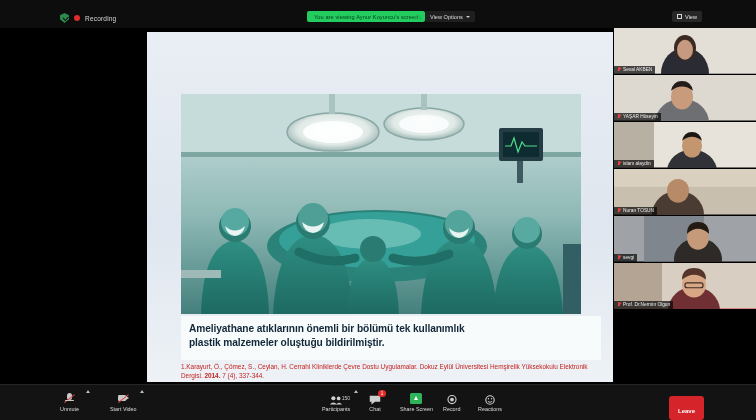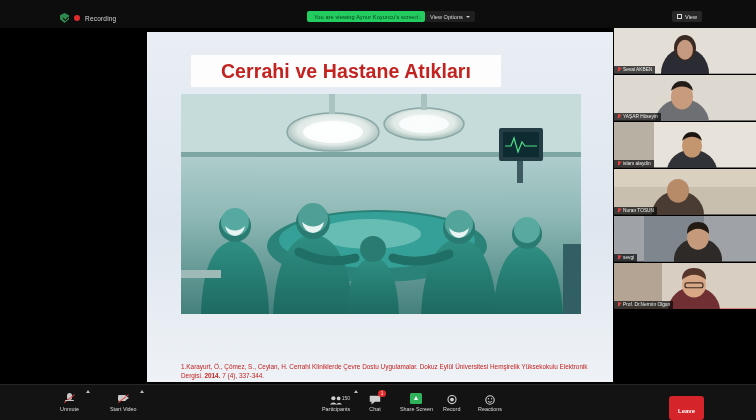--- a/index.html
+++ b/index.html
@@ -155,23 +155,20 @@
 
     <div class="view-btn">
       <i class="sq"></i>
       <span>View</span>
     </div>
   </div>
 
   <div class="stage">
     <div class="slide">
 
-      <div class="slide-title-wrap">
-        <div class="slide-title">Cerrahi ve Hastane Atıkları</div>
-      </div>
 
       <div class="photo">
         <svg viewBox="0 0 400 220" preserveAspectRatio="none">
           <defs>
             <linearGradient id="wall" x1="0" y1="0" x2="0" y2="1">
               <stop offset="0%" stop-color="#cfe2e2"></stop>
                 <stop offset="55%" stop-color="#8fb9b6"></stop>
               <stop offset="100%" stop-color="#44807c"></stop>
             </linearGradient>
             <radialGradient id="lamp" cx="50%" cy="45%" r="55%">
@@ -227,20 +224,24 @@
           <path d="M268 134 q10 9 20 0 q-2 9 -10 10 q-8 -1 -10 -10z" fill="#e8f4f2"></path>
 
           <path d="M118 158 q28 14 56 6" stroke="#1f6f66" stroke-width="9" fill="none" stroke-linecap="round"></path>
           <path d="M268 160 q-30 12 -56 4" stroke="#1f6f66" stroke-width="9" fill="none" stroke-linecap="round"></path>
 
           <rect x="0" y="176" width="40" height="8" fill="#9fb9b6"></rect>
           <rect x="382" y="150" width="18" height="70" fill="#315f63"></rect>
         </svg>
       </div>
 
+      <div class="caption-box">
+        <p>Ameliyathane atıklarının önemli bir bölümü tek kullanımlık</p>
+        <p>plastik malzemeler oluştuğu bildirilmiştir.</p>
+      </div>
 
       <div class="citation">
         <span>1.Karayurt, Ö., Çömez, S., Ceylan, H.  Cerrahi Kliniklerde Çevre Dostu Uygulamalar. Dokuz Eylül Üniversitesi Hemşirelik Yüksekokulu Elektronik Dergisi. </span><b>2014.</b><span> 7 (4), 337-344.</span>
       </div>
     </div>
   </div>
 
   <div class="strip">
 
     <div class="tile">

